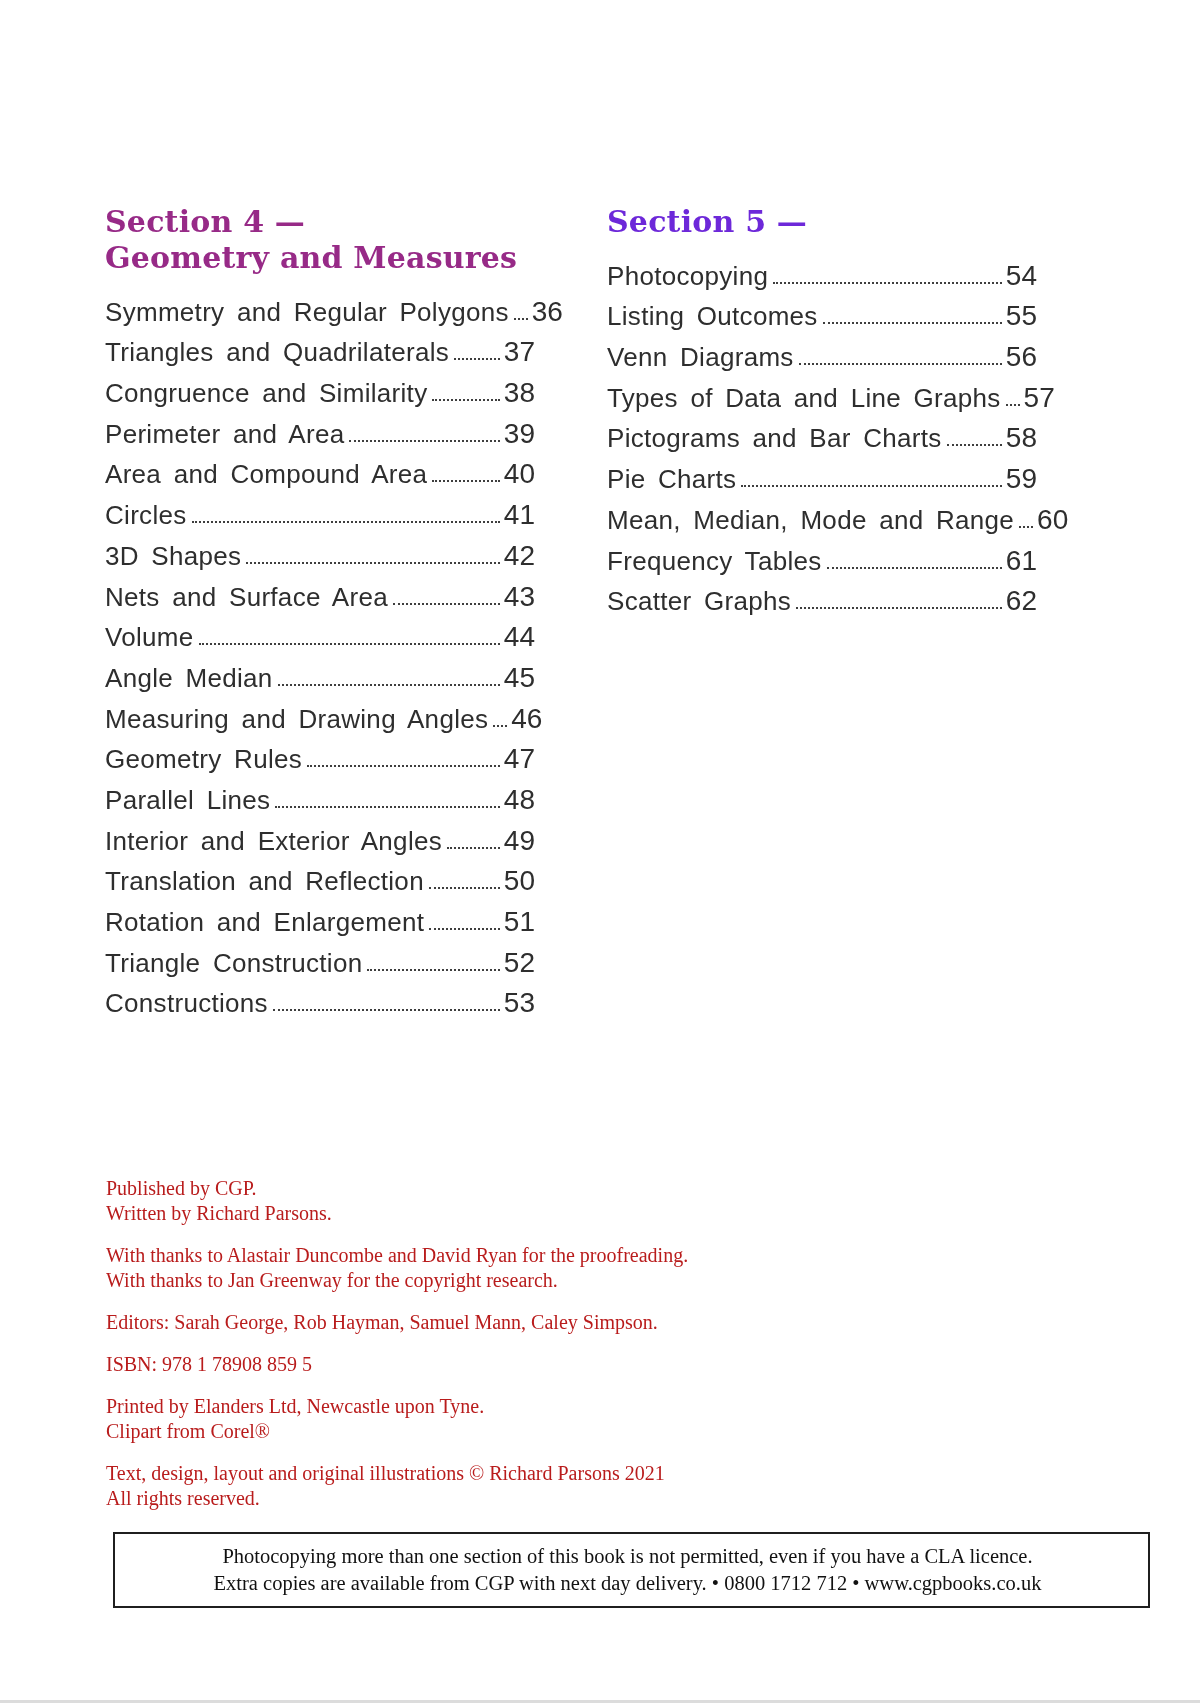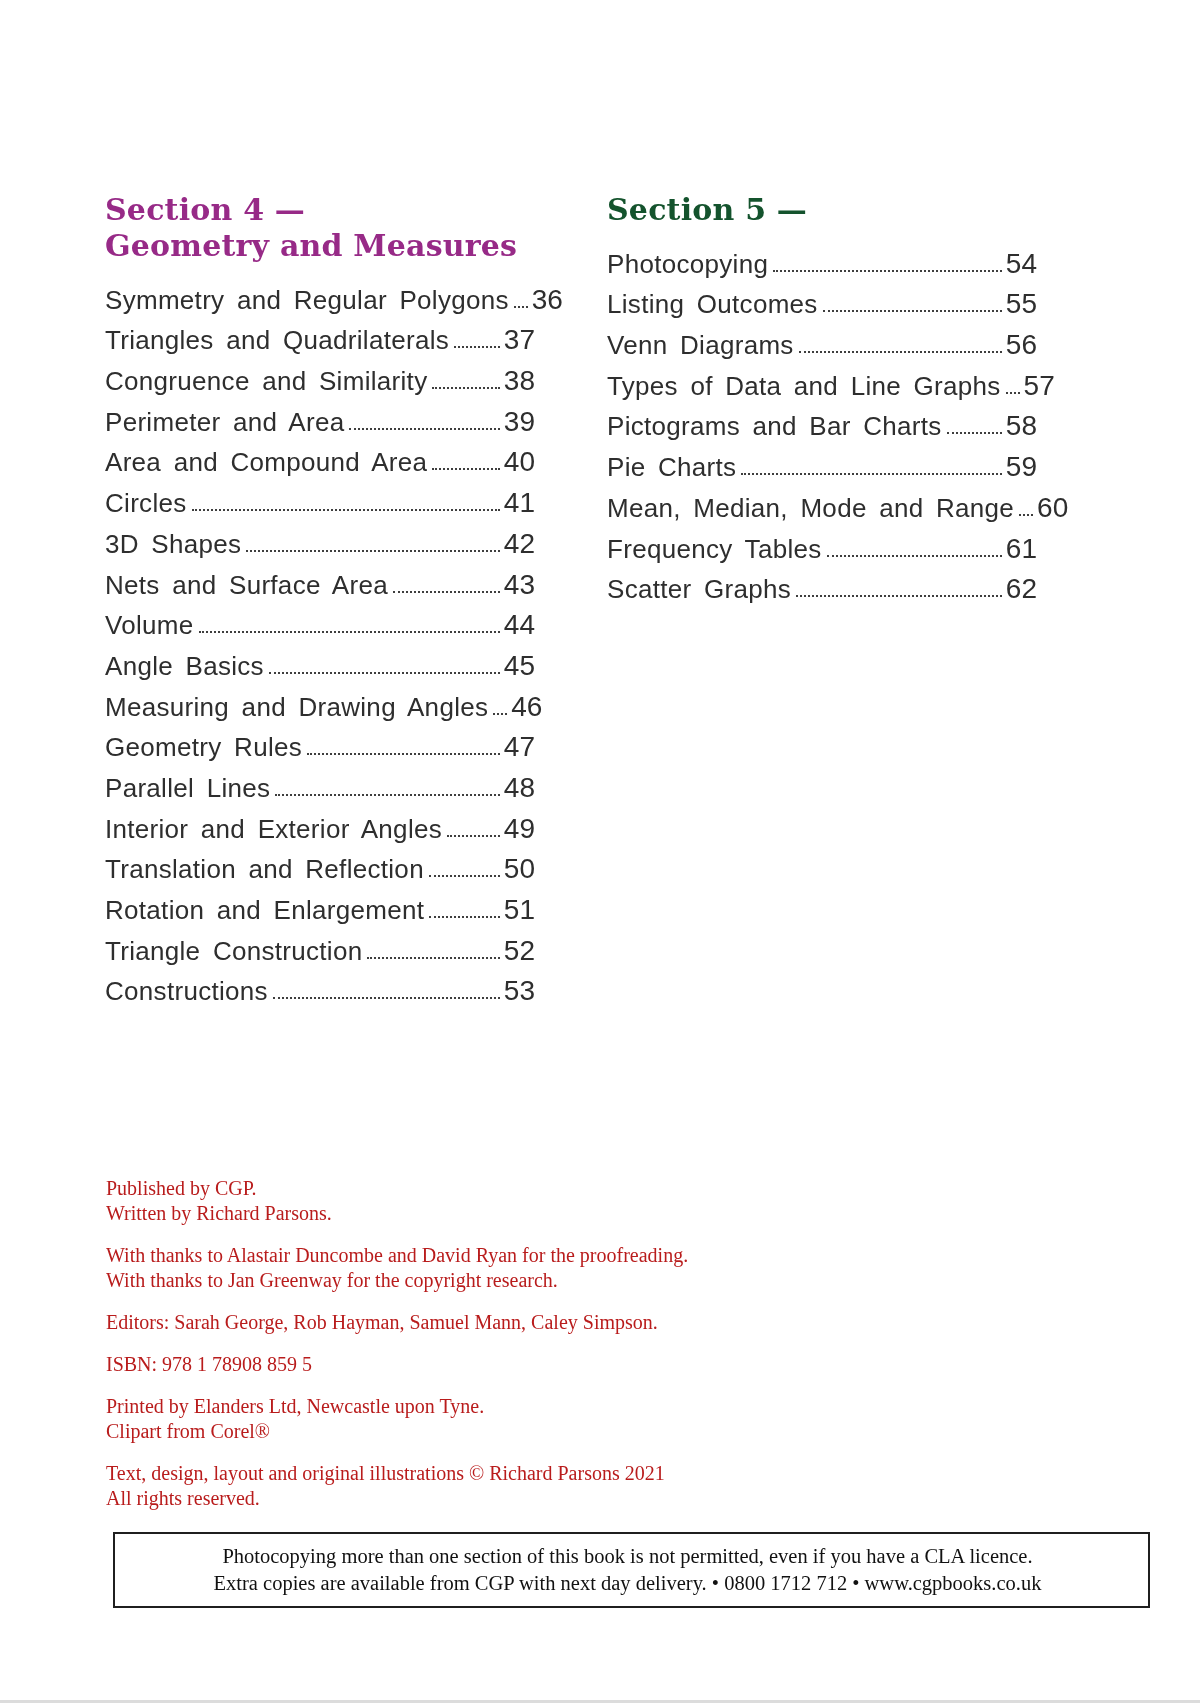--- a/index.html
+++ b/index.html
@@ -14,21 +14,21 @@
   .page::after {
     content:"";
     position:absolute; left:0; right:0; bottom:0;
     border-bottom: 3px solid #dcdcdc;
   }
 
   
   .toc {
     position: absolute;
     left: 105px;
-    top: 192px;
+    top: 204px;
     display: flex;
     gap: 72px;
   }
   .toc-col { width: 430px; }
   .sec-heading {
     font-family: "DejaVu Serif", serif;
     font-weight: 700;
     font-size: 30px;
     line-height: 36px;
     letter-spacing: 0.2px;
@@ -138,21 +138,21 @@
             <span class="toc-title">Nets and Surface Area</span>
             <span class="leader"></span>
             <span class="toc-page">43</span>
           </div>
           <div class="toc-row">
             <span class="toc-title">Volume</span>
             <span class="leader"></span>
             <span class="toc-page">44</span>
           </div>
           <div class="toc-row">
-            <span class="toc-title">Angle Basics</span>
+            <span class="toc-title">Angle Median</span>
             <span class="leader"></span>
             <span class="toc-page">45</span>
           </div>
           <div class="toc-row">
             <span class="toc-title">Measuring and Drawing Angles</span>
             <span class="leader"></span>
             <span class="toc-page">46</span>
           </div>
           <div class="toc-row">
             <span class="toc-title">Geometry Rules</span>
@@ -186,21 +186,21 @@
           </div>
           <div class="toc-row">
             <span class="toc-title">Constructions</span>
             <span class="leader"></span>
             <span class="toc-page">53</span>
           </div>
         </div>
     </div>
 
     <div class="toc-col">
-      <h2 class="sec-heading" style="color: #14532d;"><span>Section 5 —</span><br></h2>
+      <h2 class="sec-heading" style="color: #6d28d9;"><span>Section 5 —</span><br></h2>
       <div class="toc-entries">
           <div class="toc-row">
             <span class="toc-title">Photocopying</span>
             <span class="leader"></span>
             <span class="toc-page">54</span>
           </div>
           <div class="toc-row">
             <span class="toc-title">Listing Outcomes</span>
             <span class="leader"></span>
             <span class="toc-page">55</span>

